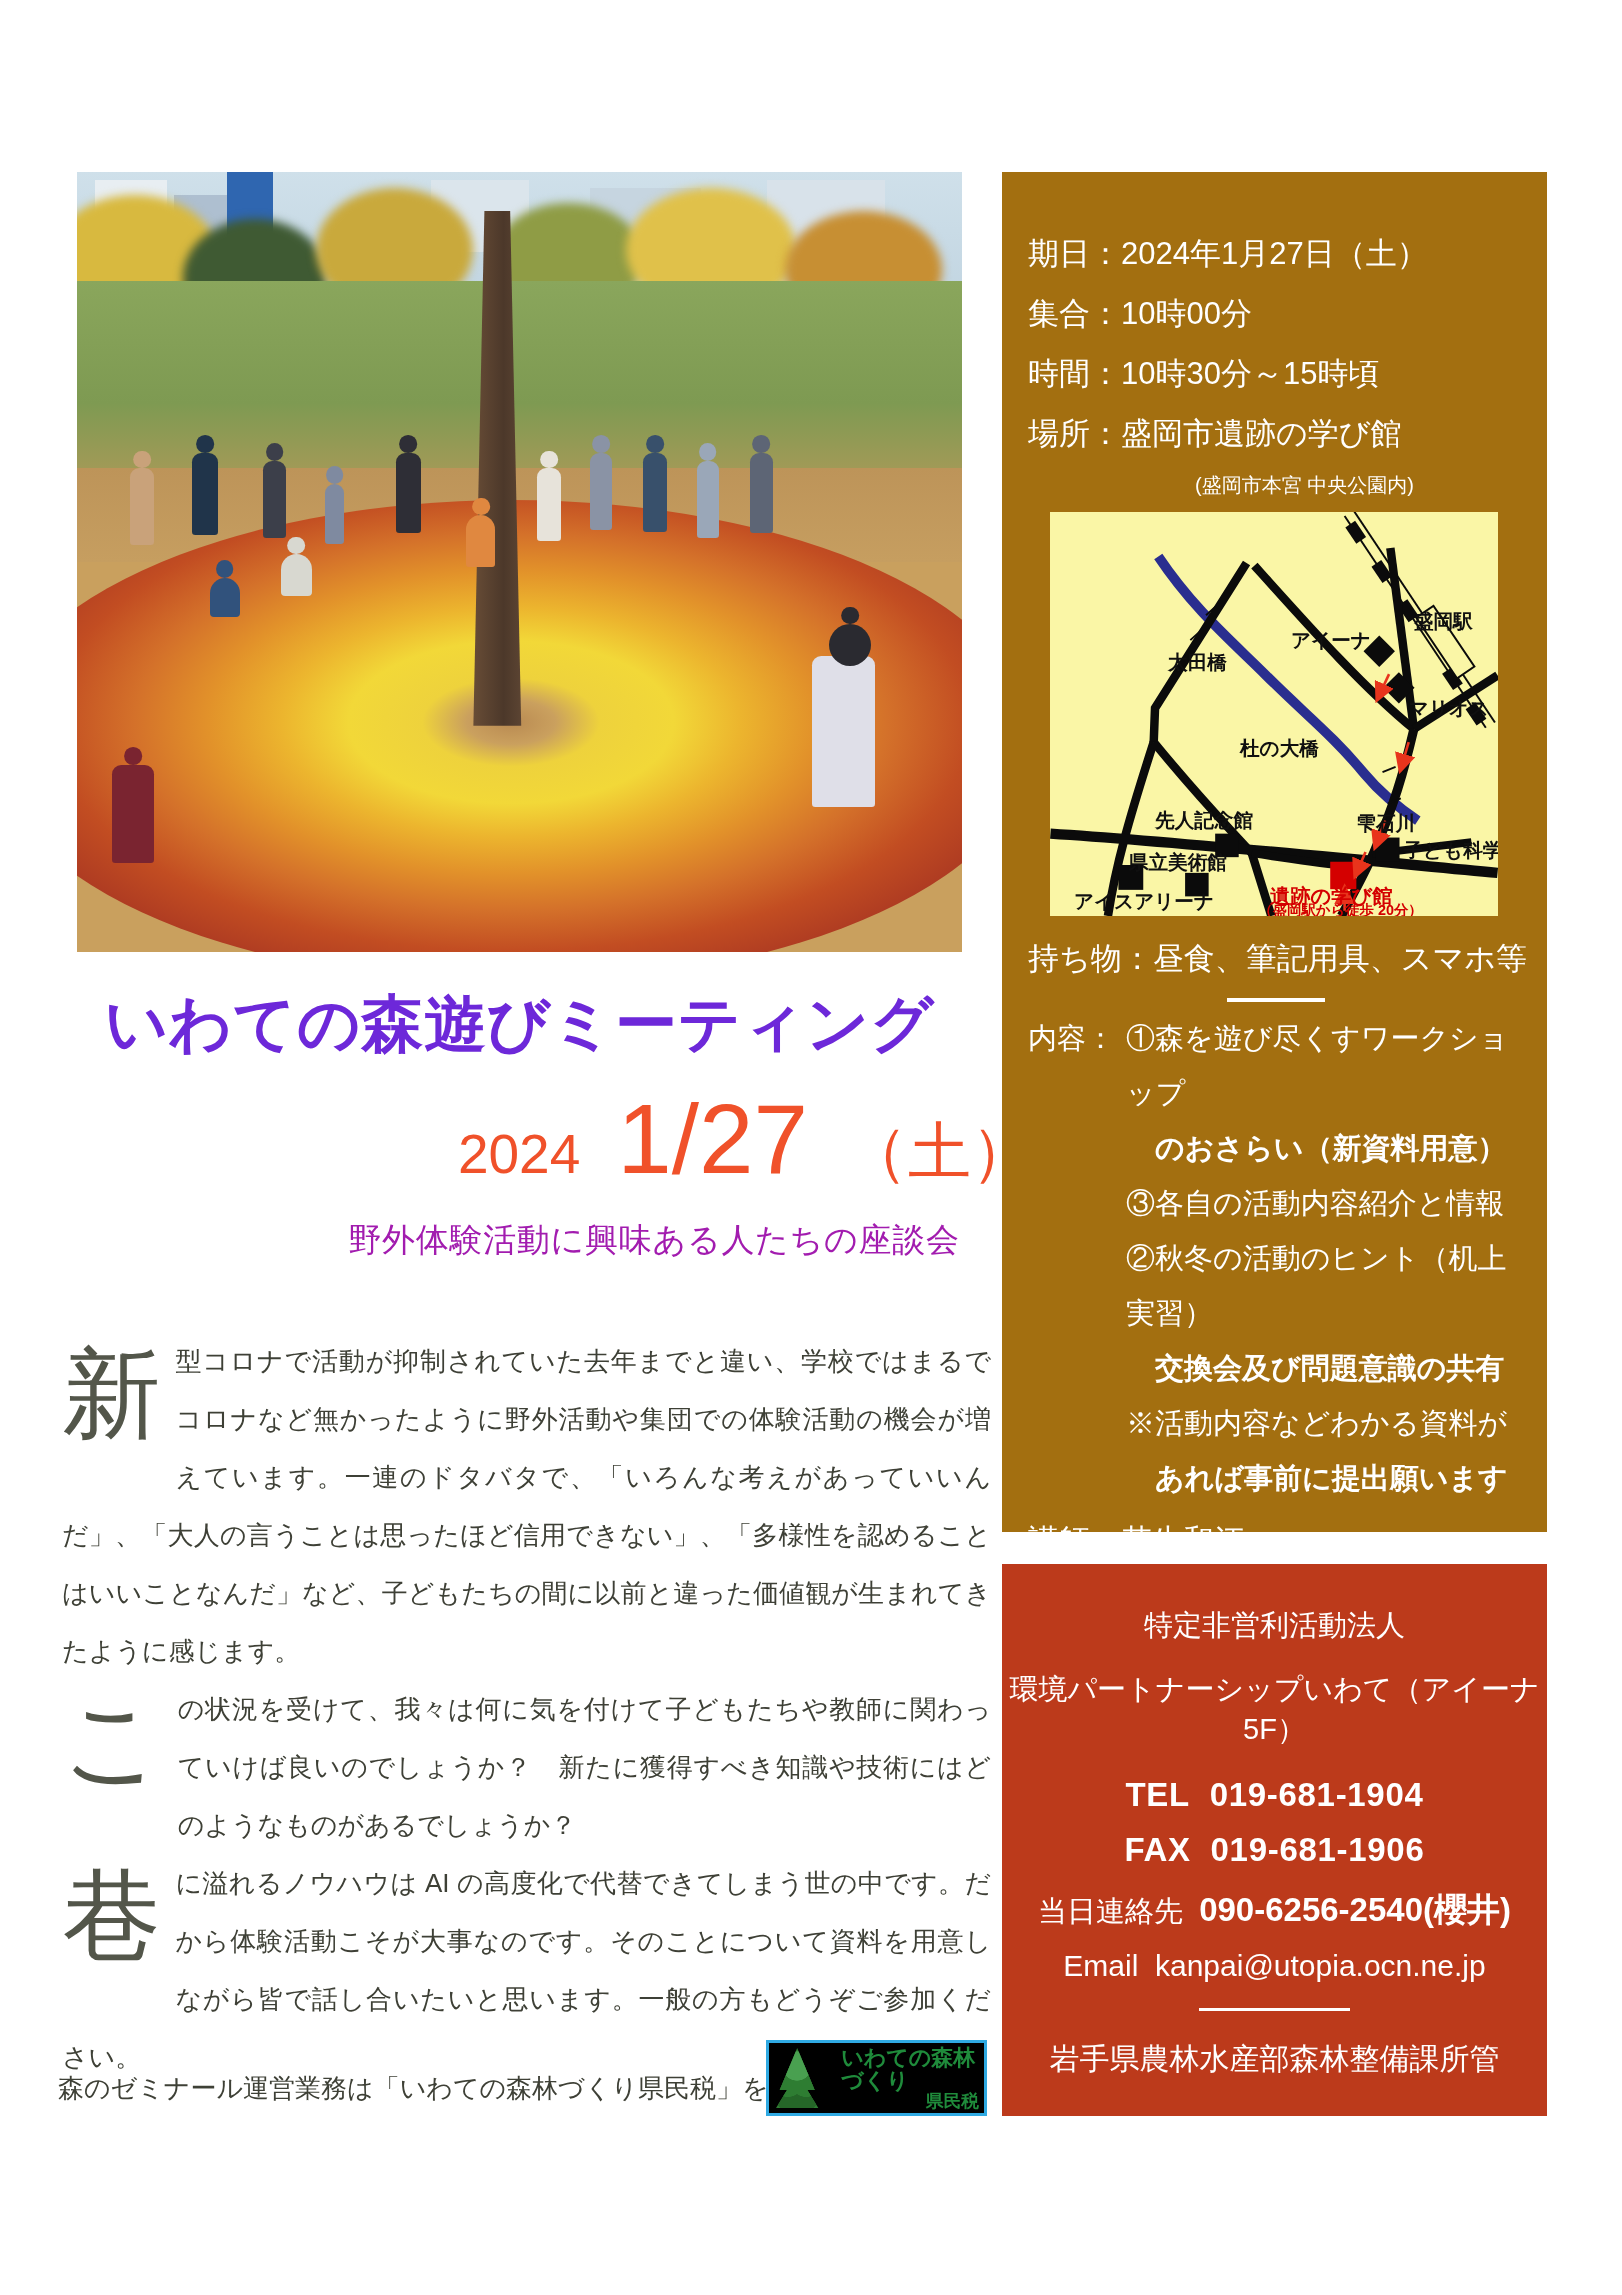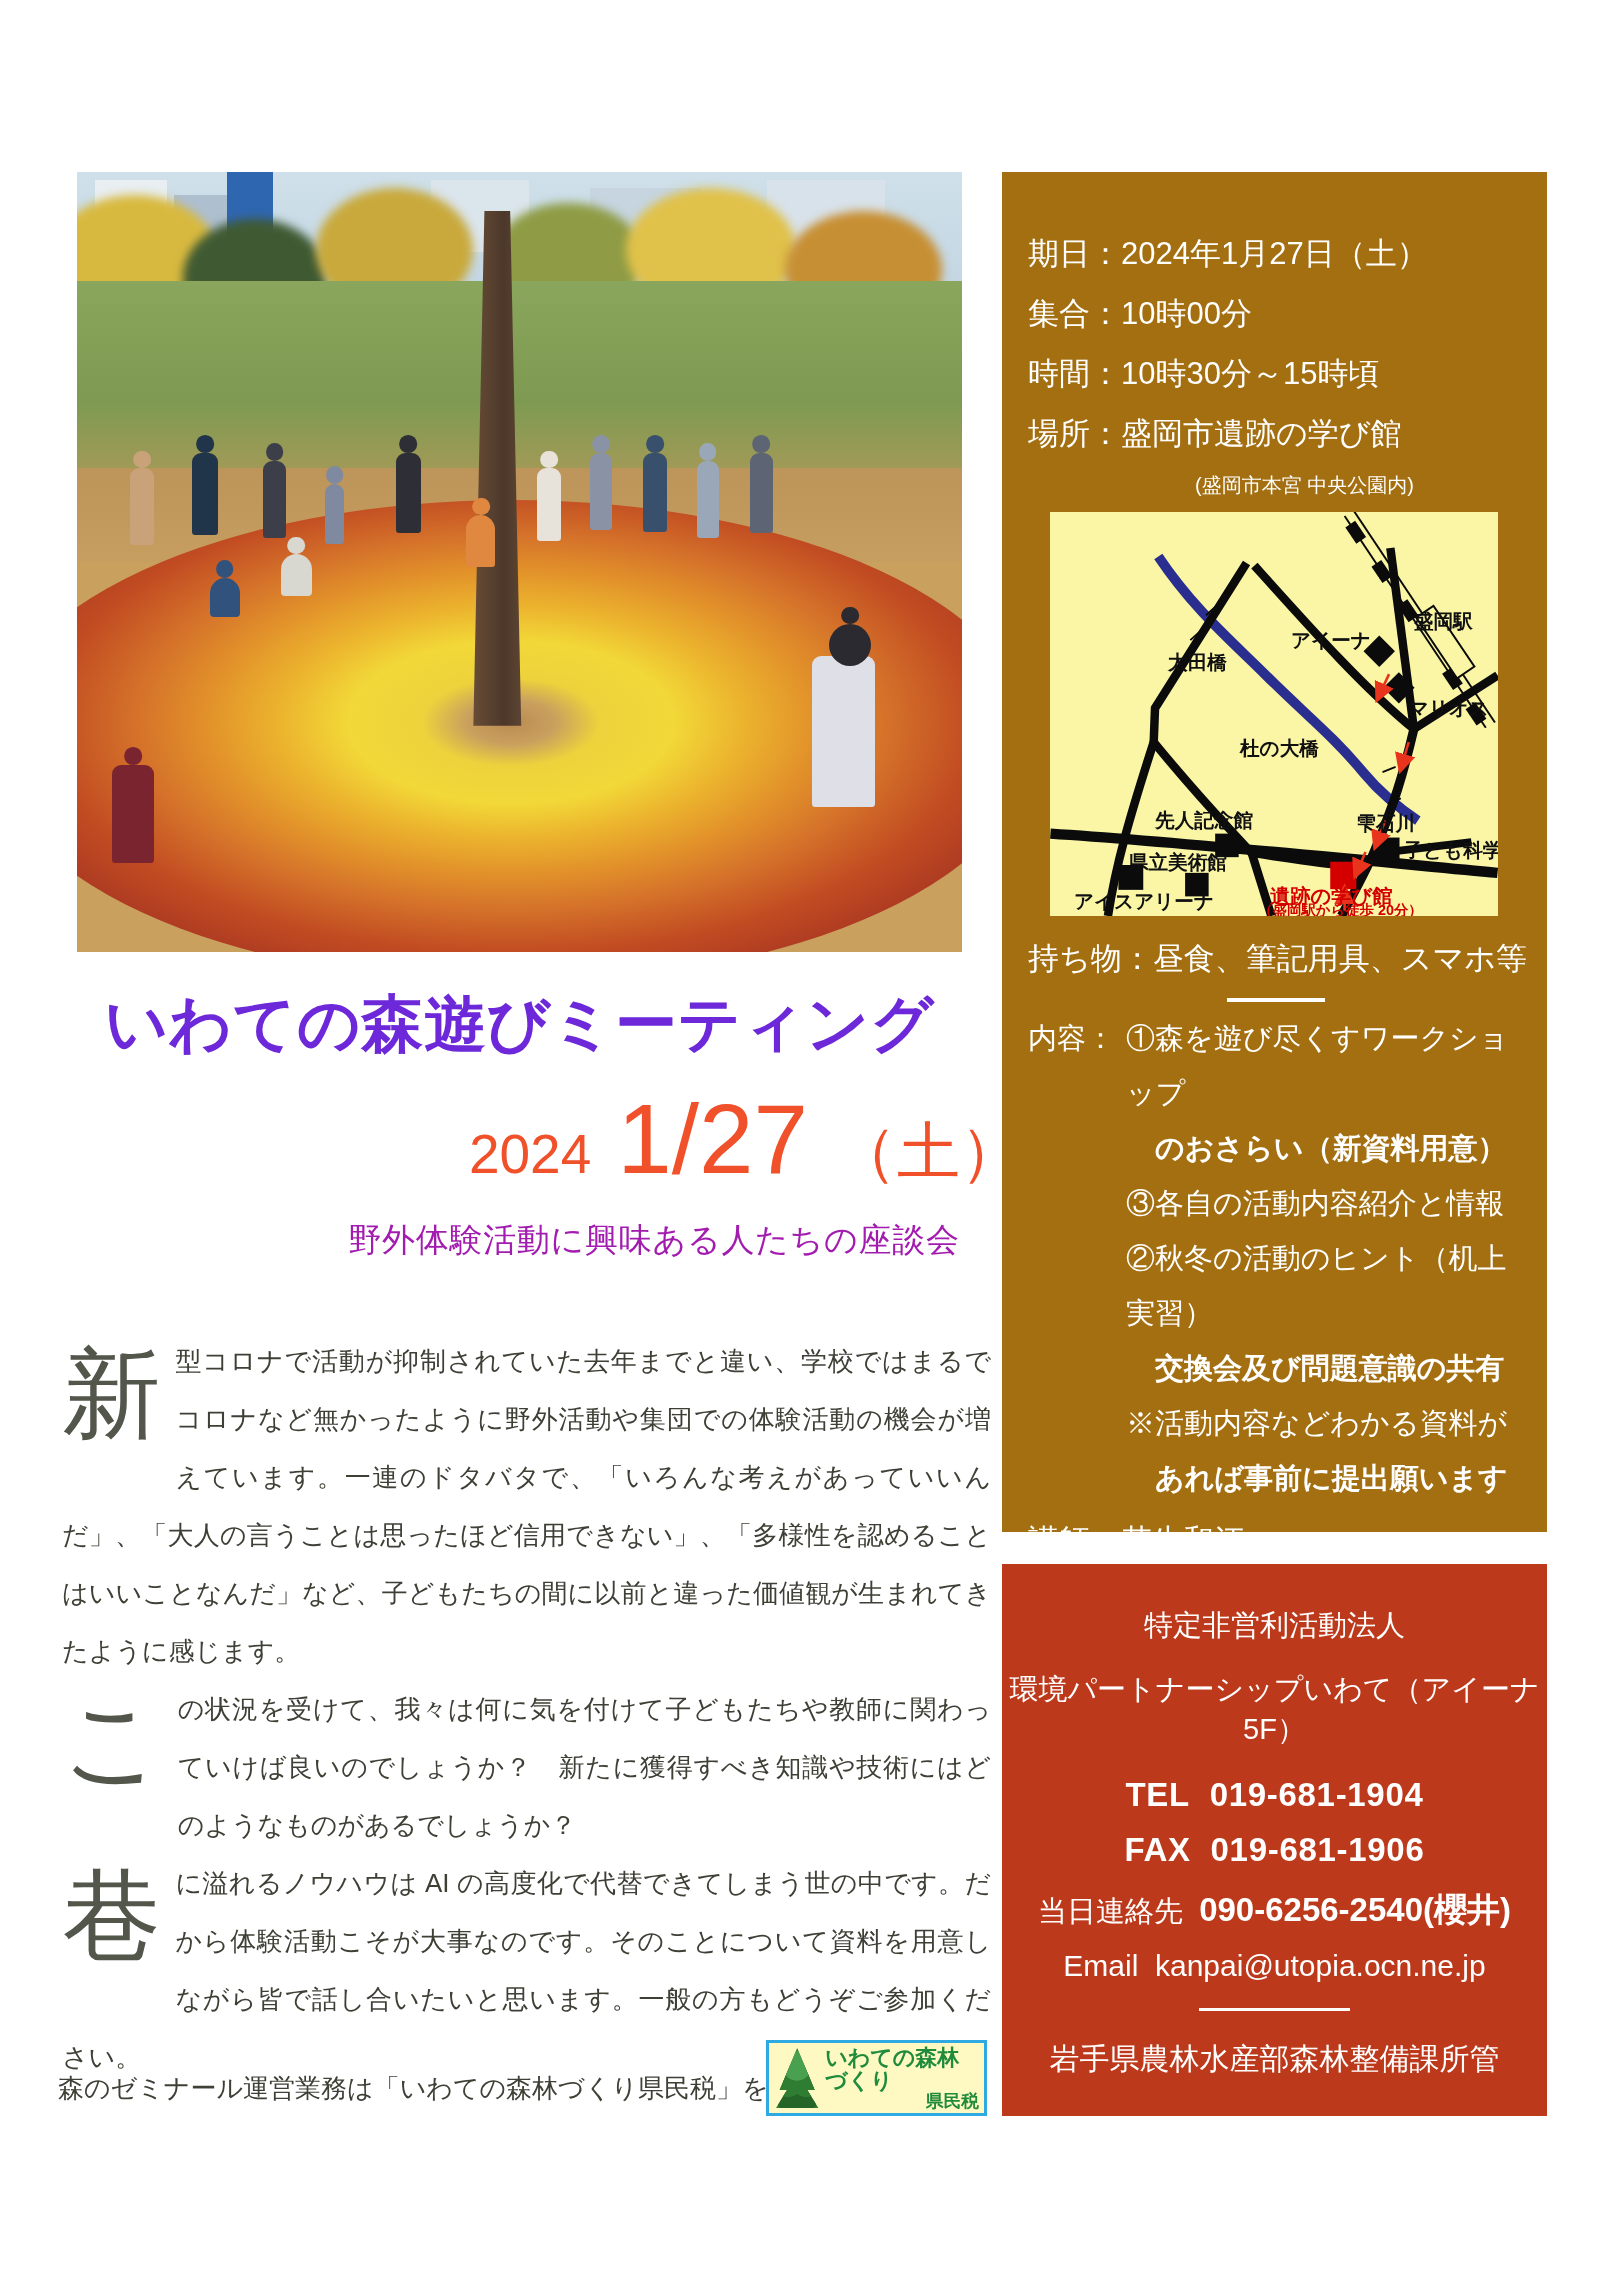--- a/index.html
+++ b/index.html
@@ -25,37 +25,37 @@
     background:linear-gradient(90deg,#7a5a3e 0%,#4c382a 55%,#70543d 100%);
     clip-path:polygon(34% 0,62% 0,74% 100%,22% 100%);}
   .fig{position:absolute;border-radius:9.2px 9.2px 3.3px 3.3px;}
   .fig::before{content:"";position:absolute;top:-17.7px;left:50%;transform:translateX(-50%);
     width:17.7px;height:17.7px;border-radius:50%;background:inherit;}
 
   
   #title{position:absolute;left:77px;top:982px;width:885px;text-align:center;
     font-size:62px;font-weight:700;letter-spacing:0.7px;color:#6d28d9;}
   #dateline{position:absolute;left:327px;top:1083px;width:838px;display:flex;
-    justify-content:center;align-items:baseline;gap:26px;color:#F0512A;}
+    justify-content:center;align-items:baseline;gap:37px;color:#F0512A;}
   #date-year{font-size:55px;}
   #date-day{font-size:98px;}
   #date-wd{font-size:63px;}
   #subtitle{position:absolute;left:196px;top:1218px;width:916px;text-align:center;
     font-size:33px;color:#a21caf;letter-spacing:0.7px;}
 
   
   #bodytext{position:absolute;left:62px;top:1332px;width:929px;color:#3E4036;
     font-size:26px;line-height:58px;text-align:justify;}
   .para{overflow:visible;}
   .dropcap{float:left;font-size:99px;line-height:115px;color:#53564A;margin:3.9px 14.4px 0 0;}
 
   
   #footnote{position:absolute;left:58px;top:2071px;font-size:26px;color:#3E4036;}
-  #logo{position:absolute;left:766px;top:2040px;width:221px;height:76px;background:#fef9c3;
-    border:3.3px solid #2FA9E2;display:flex;align-items:center;gap:5px;box-sizing:border-box;padding:2.6px 5.2px;}
+  #logo{position:absolute;left:766px;top:2040px;width:221px;height:76px;background:#000000;
+    border:3.3px solid #2FA9E2;display:flex;align-items:center;gap:21px;box-sizing:border-box;padding:2.6px 5.2px;}
   .logo-tree{width:46px;height:60px;flex:0 0 auto;
     background:radial-gradient(circle at 50% 30%,#49a050 0 30%,transparent 31%),
                radial-gradient(circle at 30% 55%,#2e7d32 0 34%,transparent 35%),
                radial-gradient(circle at 70% 55%,#2e7d32 0 34%,transparent 35%),
                radial-gradient(circle at 50% 75%,#256628 0 44%,transparent 45%);
     clip-path:polygon(50% 0,88% 70%,72% 70%,96% 100%,4% 100%,28% 70%,12% 70%);
     background-color:#2e7d32;}
   .logo-text{display:flex;flex-direction:column;line-height:1.05;}
   .logo-main{font-size:22px;font-weight:700;color:#1F8B3B;}
   .logo-sub{font-size:17.7px;font-weight:700;color:#1F8B3B;text-align:right;}

